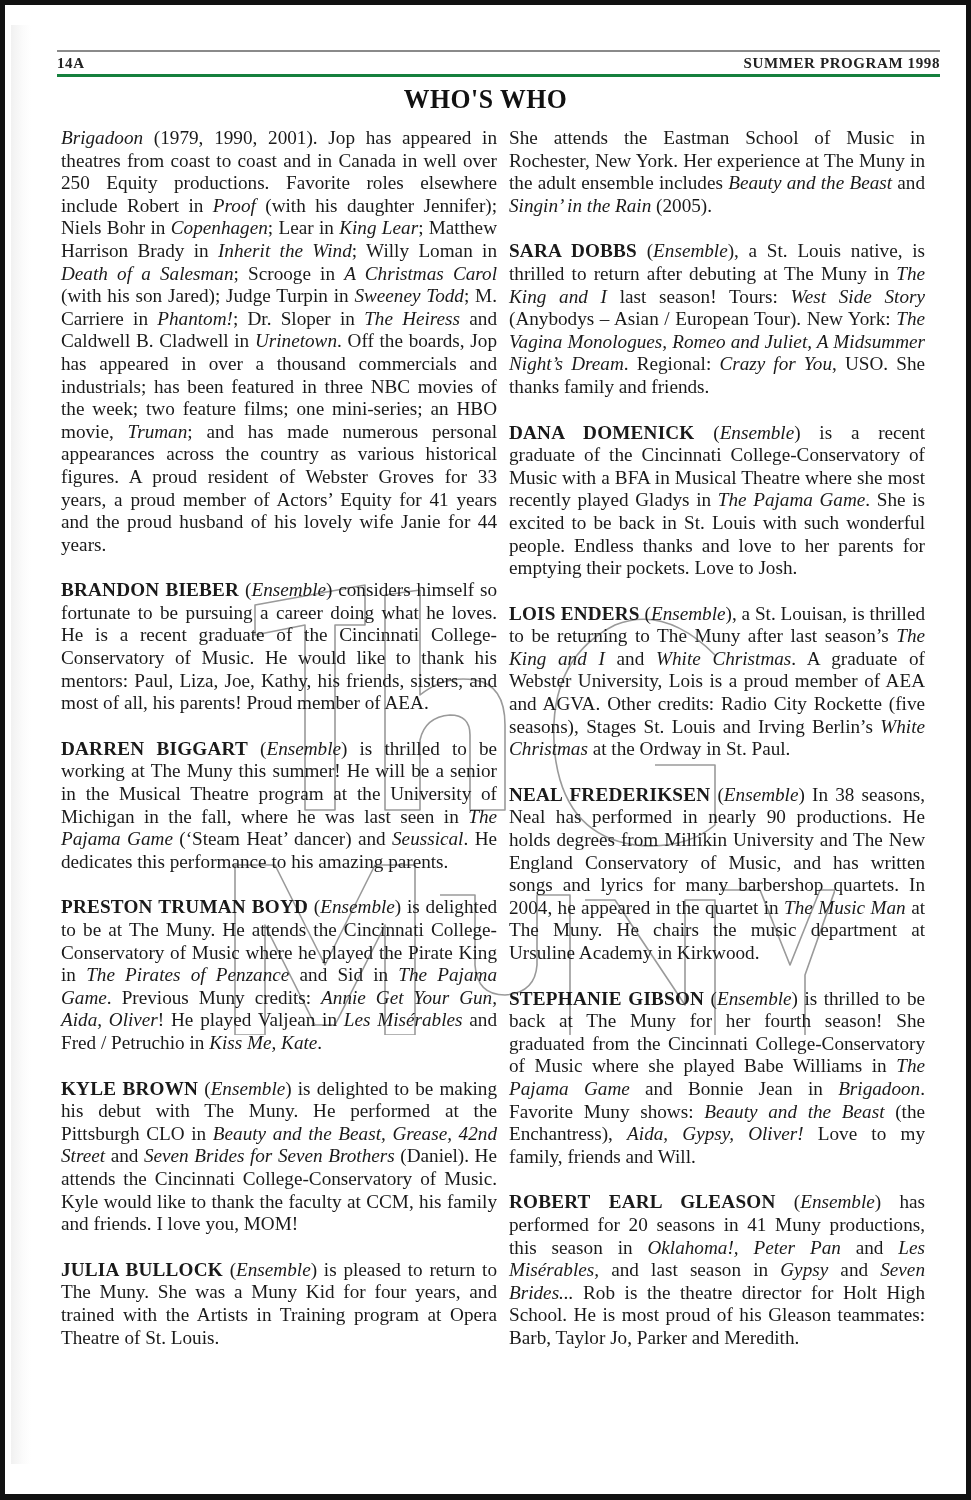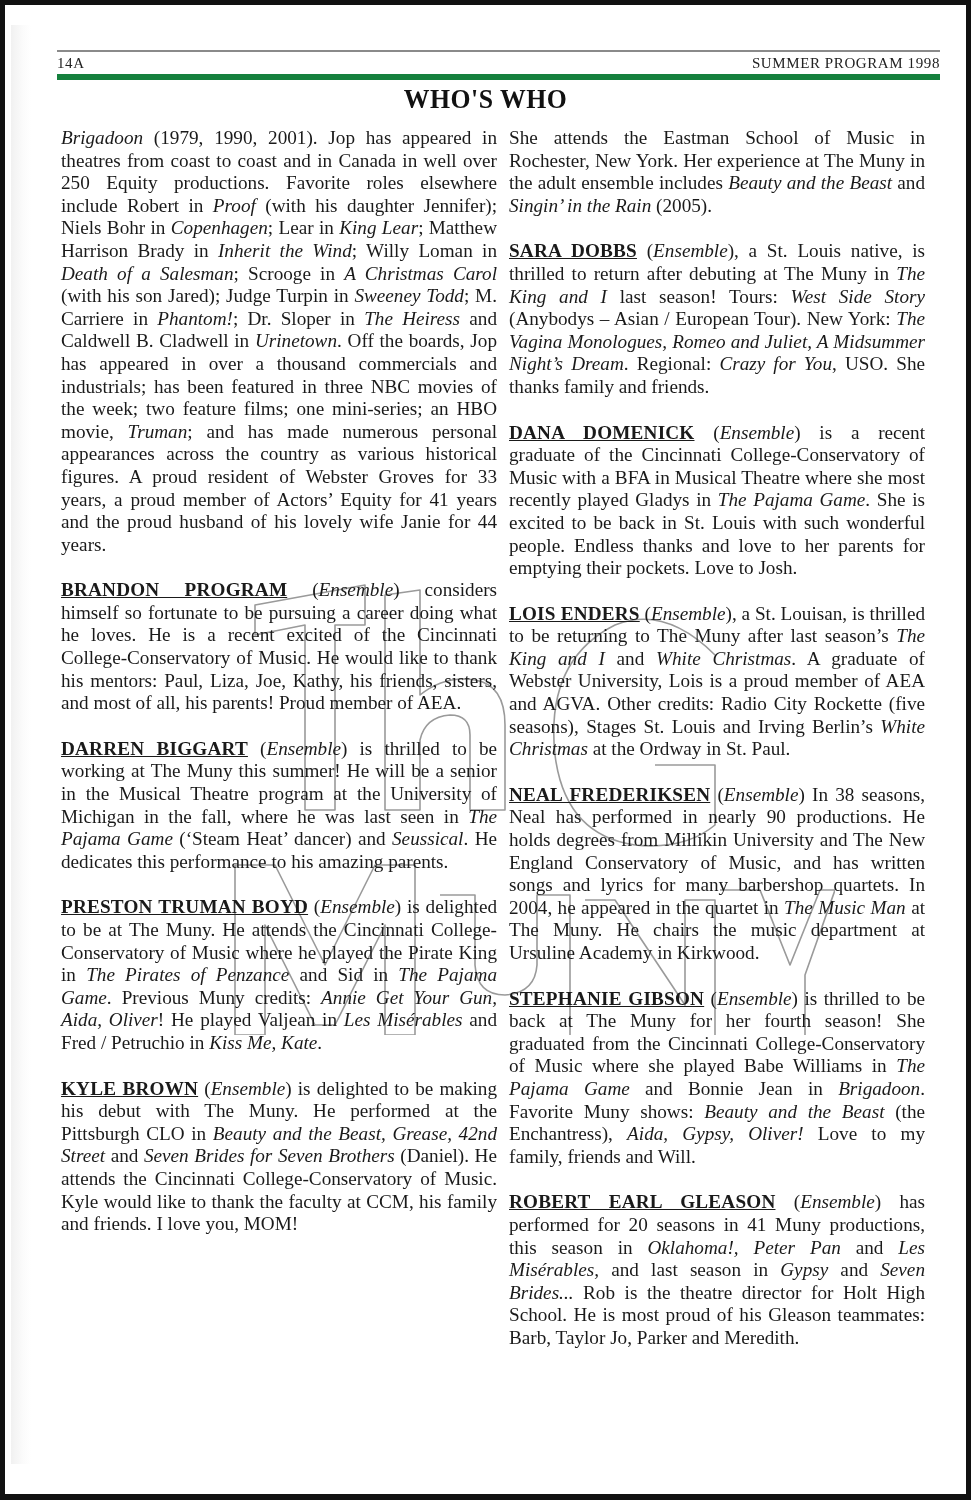--- a/index.html
+++ b/index.html
@@ -18,23 +18,23 @@
       overflow: hidden;
     }
     .scan-shade {
       position: absolute; left: 6px; top: 20px; width: 20px; bottom: 30px;
       background: linear-gradient(to right, #f1f1f1, #fbfbfb 60%, #ffffff);
     }
     .running-head {
       position: absolute;
       left: 52px; right: 26px; top: 45px; height: 22px;
       border-top: 2px solid #8a8a8a;
-      border-bottom: 6px solid #15803d;
+      border-bottom: 3px solid #15803d;
       display: flex; justify-content: space-between; align-items: center;
-      font-size: 15px; letter-spacing: 0.6px; color: #222;
+      font-size: 15px; letter-spacing: 0.6px; color: #222; font-weight: bold;
     }
     .running-head span { line-height: 18px; }
     .title {
       position: absolute; left: 0; right: 0; top: 78px;
       text-align: center;
       font-size: 28px; font-weight: bold; letter-spacing: 0.5px;
       color: #111;
       transform: scaleX(0.92);
     }
     .watermark {
@@ -45,21 +45,21 @@
     .col {
       position: absolute; top: 122px;
       width: 436px;
       font-size: 19.2px; line-height: 22.6px;
       text-align: justify;
       hyphens: none;
     }
     .col-left { left: 56px; }
     .col-right { left: 504px; width: 416px; }
     .bio { margin: 0 0 23px 0; }
-    .bio .name { font-weight: bold; letter-spacing: 0.2px; text-decoration: underline; }
+    .bio .name { font-weight: bold; letter-spacing: 0.2px; }
     .bio i { }
   </style>
 </head>
 <body>
 
 <div class="page">
   <div class="scan-shade"></div>
 
   <div class="running-head">
     <span>14A</span>
@@ -82,24 +82,25 @@
       <path d="M225 330 L260 330 L260 400 Q262 430 290 430 Q320 428 322 400 L322 330 L355 330 L355 470"></path>
 
       <path d="M370 335 L400 335 L470 440 L470 335 L500 335 L500 470"></path>
 
       <path d="M505 325 L545 325 L575 400 L605 325 L620 325 L590 410 L590 470"></path>
     </g>
   </svg>
 
   <div class="col col-left">
       <p class="bio"><i>Brigadoon</i><span> (1979, 1990, 2001). Jop has appeared in theatres from coast to coast and in Canada in well over 250 Equity productions. Favorite roles elsewhere include Robert in </span><i>Proof</i><span> (with his daughter Jennifer); Niels Bohr in </span><i>Copenhagen</i><span>; Lear in </span><i>King Lear</i><span>; Matthew Harrison Brady in </span><i>Inherit the Wind</i><span>; Willy Loman in </span><i>Death of a Salesman</i><span>; Scrooge in </span><i>A Christmas Carol</i><span> (with his son Jared); Judge Turpin in </span><i>Sweeney Todd</i><span>; M. Carriere in </span><i>Phantom!</i><span>; Dr. Sloper in </span><i>The Heiress</i><span> and Caldwell B. Cladwell in </span><i>Urinetown</i><span>. Off the boards, Jop has appeared in over a thousand commercials and industrials; has been featured in three NBC movies of the week; two feature films; one mini-series; an HBO movie, </span><i>Truman</i><span>; and has made numerous personal appearances across the country as various historical figures. A proud resident of Webster Groves for 33 years, a proud member of Actors’ Equity for 41 years and the proud husband of his lovely wife Janie for 44 years.</span></p>
-      <p class="bio"><span class="name">BRANDON PROGRAM</span> (<i>Ensemble</i>)<span> considers himself so fortunate to be pursuing a career doing what he loves. He is a recent excited of the Cincinnati College-Conservatory of Music. He would like to thank his mentors: Paul, Liza, Joe, Kathy, his friends, sisters, and most of all, his parents! Proud member of AEA.</span></p>
+      <p class="bio"><span class="name">BRANDON BIEBER</span> (<i>Ensemble</i>)<span> considers himself so fortunate to be pursuing a career doing what he loves. He is a recent graduate of the Cincinnati College-Conservatory of Music. He would like to thank his mentors: Paul, Liza, Joe, Kathy, his friends, sisters, and most of all, his parents! Proud member of AEA.</span></p>
       <p class="bio"><span class="name">DARREN BIGGART</span> (<i>Ensemble</i>)<span> is thrilled to be working at The Muny this summer! He will be a senior in the Musical Theatre program at the University of Michigan in the fall, where he was last seen in </span><i>The Pajama Game</i><span> (‘Steam Heat’ dancer) and </span><i>Seussical</i><span>. He dedicates this performance to his amazing parents.</span></p>
       <p class="bio"><span class="name">PRESTON TRUMAN BOYD</span> (<i>Ensemble</i>)<span> is delighted to be at The Muny. He attends the Cincinnati College-Conservatory of Music where he played the Pirate King in </span><i>The Pirates of Penzance</i><span> and Sid in </span><i>The Pajama Game</i><span>. Previous Muny credits: </span><i>Annie Get Your Gun, Aida, Oliver</i><span>! He played Valjean in </span><i>Les Misérables</i><span> and Fred / Petruchio in </span><i>Kiss Me, Kate</i><span>.</span></p>
       <p class="bio"><span class="name">KYLE BROWN</span> (<i>Ensemble</i>)<span> is delighted to be making his debut with The Muny. He performed at the Pittsburgh CLO in </span><i>Beauty and the Beast, Grease, 42nd Street</i><span> and </span><i>Seven Brides for Seven Brothers</i><span> (Daniel). He attends the Cincinnati College-Conservatory of Music. Kyle would like to thank the faculty at CCM, his family and friends. I love you, MOM!</span></p>
+      <p class="bio"><span class="name">JULIA BULLOCK</span> (<i>Ensemble</i>)<span> is pleased to return to The Muny. She was a Muny Kid for four years, and trained with the Artists in Training program at Opera Theatre of St. Louis.</span></p>
     </div>
   <div class="col col-right">
       <p class="bio"><span>She attends the Eastman School of Music in Rochester, New York. Her experience at The Muny in the adult ensemble includes </span><i>Beauty and the Beast</i><span> and </span><i>Singin’ in the Rain</i><span> (2005).</span></p>
       <p class="bio"><span class="name">SARA DOBBS</span> (<i>Ensemble</i>)<span>, a St. Louis native, is thrilled to return after debuting at The Muny in </span><i>The King and I</i><span> last season! Tours: </span><i>West Side Story</i><span> (Anybodys – Asian / European Tour). New York: </span><i>The Vagina Monologues, Romeo and Juliet, A Midsummer Night’s Dream</i><span>. Regional: </span><i>Crazy for You</i><span>, USO. She thanks family and friends.</span></p>
       <p class="bio"><span class="name">DANA DOMENICK</span> (<i>Ensemble</i>)<span> is a recent graduate of the Cincinnati College-Conservatory of Music with a BFA in Musical Theatre where she most recently played Gladys in </span><i>The Pajama Game</i><span>. She is excited to be back in St. Louis with such wonderful people. Endless thanks and love to her parents for emptying their pockets. Love to Josh.</span></p>
       <p class="bio"><span class="name">LOIS ENDERS</span> (<i>Ensemble</i>)<span>, a St. Louisan, is thrilled to be returning to The Muny after last season’s </span><i>The King and I</i><span> and </span><i>White Christmas</i><span>. A graduate of Webster University, Lois is a proud member of AEA and AGVA. Other credits: Radio City Rockette (five seasons), Stages St. Louis and Irving Berlin’s </span><i>White Christmas</i><span> at the Ordway in St. Paul.</span></p>
       <p class="bio"><span class="name">NEAL FREDERIKSEN</span> (<i>Ensemble</i>)<span> In 38 seasons, Neal has performed in nearly 90 productions. He holds degrees from Millikin University and The New England Conservatory of Music, and has written songs and lyrics for many barbershop quartets. In 2004, he appeared in the quartet in </span><i>The Music Man</i><span> at The Muny. He chairs the music department at Ursuline Academy in Kirkwood.</span></p>
       <p class="bio"><span class="name">STEPHANIE GIBSON</span> (<i>Ensemble</i>)<span> is thrilled to be back at The Muny for her fourth season! She graduated from the Cincinnati College-Conservatory of Music where she played Babe Williams in </span><i>The Pajama Game</i><span> and Bonnie Jean in </span><i>Brigadoon</i><span>. Favorite Muny shows: </span><i>Beauty and the Beast</i><span> (the Enchantress), </span><i>Aida, Gypsy, Oliver!</i><span> Love to my family, friends and Will.</span></p>
       <p class="bio"><span class="name">ROBERT EARL GLEASON</span> (<i>Ensemble</i>)<span> has performed for 20 seasons in 41 Muny productions, this season in </span><i>Oklahoma!, Peter Pan</i><span> and </span><i>Les Misérables,</i><span> and last season in </span><i>Gypsy</i><span> and </span><i>Seven Brides...</i><span> Rob is the theatre director for Holt High School. He is most proud of his Gleason teammates: Barb, Taylor Jo, Parker and Meredith.</span></p>
     </div>

